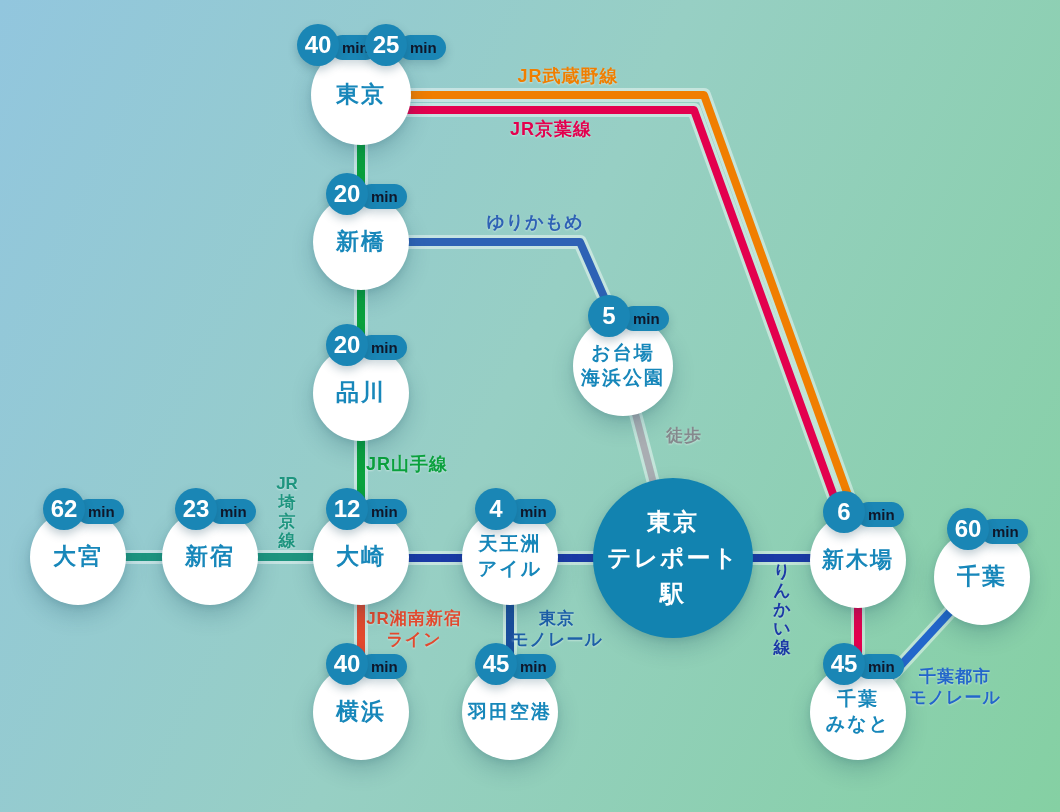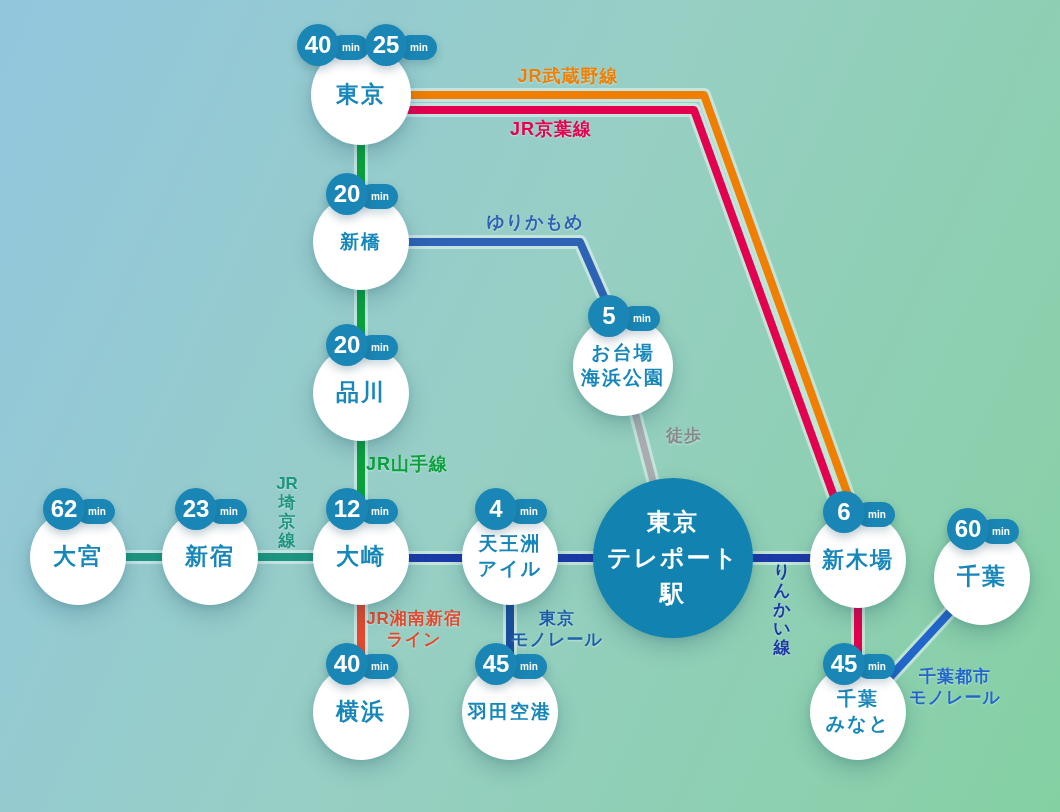--- a/index.html
+++ b/index.html
@@ -47,23 +47,23 @@
   .badge .num{
     width:42px;height:42px;border-radius:50%;
     background:#1A86B5;color:#fff;
     display:flex;align-items:center;justify-content:center;
     font-weight:bold;font-size:24px;
     box-shadow:0 4px 10px rgba(20,70,90,.28);
     position:relative;z-index:1;
   }
   .badge .unit{
     height:25px;border-radius:13px;
-    background:#1A86B5;color:#ffffff;
+    background:#1A86B5;color:#0f172a;
     display:flex;align-items:center;justify-content:center;
-    font-weight:bold;font-size:10px;
+    font-weight:bold;font-size:15px;
     padding:0 9px 0 12px;margin-left:-9px;margin-top:4px;
     box-shadow:0 4px 10px rgba(20,70,90,.22);
   }
 </style>
 </head>
 <body>
 
 <div id="map" style="width: 1060px; height: 812px; background: linear-gradient(115deg, rgb(146, 198, 222) 0%, rgb(151, 207, 196) 48%, rgb(133, 208, 163) 100%);">
   <svg id="lines" width="1060" height="812">
       <polyline points="623,366 673,558" fill="none" stroke="#ffffff" stroke-opacity="0.45" stroke-width="13" stroke-linejoin="round" stroke-linecap="round"></polyline>
@@ -108,21 +108,21 @@
       </div>
       <div class="badge" style="left: 297px; top: 24px;">
         <div class="num">40</div>
         <div class="unit">min</div>
       </div>
       <div class="badge" style="left: 365px; top: 24px;">
         <div class="num">25</div>
         <div class="unit">min</div>
       </div>
       <div class="station" style="left: 313px; top: 194px; width: 96px; height: 96px;">
-        <div class="name" style="font-size: 19px; text-align: right;">新橋</div>
+        <div class="name" style="font-size: 23px; text-align: right;">新橋</div>
       </div>
       <div class="badge" style="left: 326px; top: 173px;">
         <div class="num">20</div>
         <div class="unit">min</div>
       </div>
       <div class="station" style="left: 313px; top: 345px; width: 96px; height: 96px;">
         <div class="name" style="font-size: 23px;">品川</div>
       </div>
       <div class="badge" style="left: 326px; top: 324px;">
         <div class="num">20</div>

